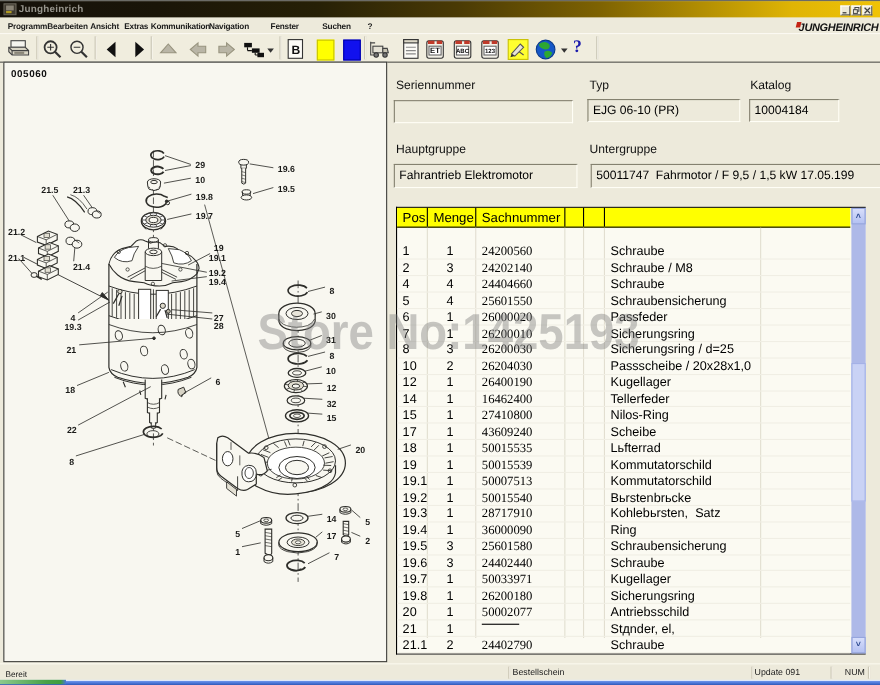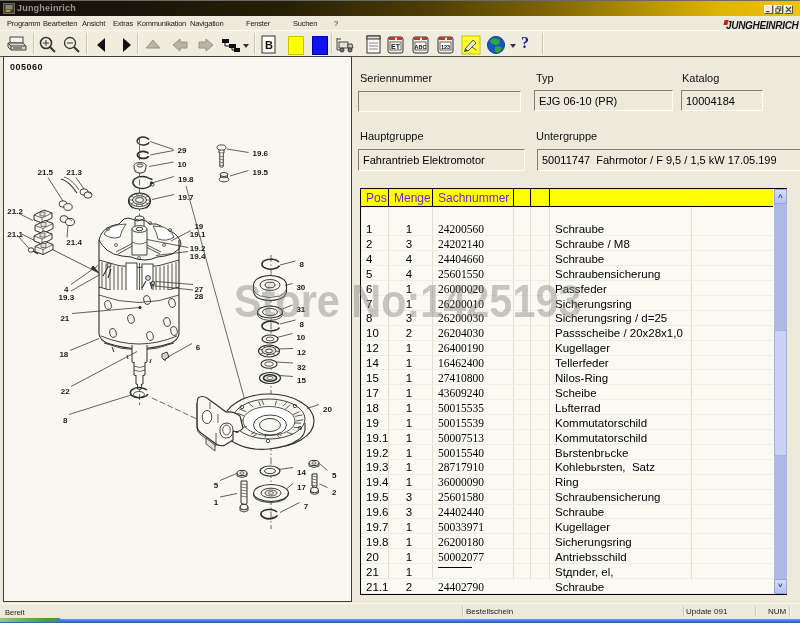--- a/index.html
+++ b/index.html
@@ -6,21 +6,21 @@
  background:#EDEADB;font-family:"Liberation Sans",sans-serif;}
 
 #titlebar{position:absolute;left:0;top:0;width:800px;height:16px;
  background:linear-gradient(90deg,#15110a 0%,#1a1508 18%,#262006 36%,#4a3a05 52%,#7d6202 68%,#b38f03 80%,#dfb405 90%,#f0c306 100%);
  border-top:1px solid #6b6b66;box-sizing:border-box;}
 #titletxt{position:absolute;left:17px;top:3px;font-size:9px;font-weight:bold;color:#97958d;letter-spacing:0.2px;}
 #appicon{position:absolute;left:3px;top:2px;width:13px;height:12px;}
 .winbtn{position:absolute;top:5px;width:9px;height:9px;background:#ECE9D8;
  border-top:1px solid #fff;border-left:1px solid #fff;border-right:1px solid #555;border-bottom:1px solid #555;box-sizing:border-box;}
 
-#menubar{position:absolute;left:0;top:16px;width:800px;height:14px;background:#EDEADB;}
+#menubar{position:absolute;left:0;top:16px;width:800px;height:14px;background:#EDEADB;font-weight:bold;}
 .mitem{position:absolute;top:3px;font-size:7.5px;color:#1a1a1a;letter-spacing:-0.2px;}
 #logo{position:absolute;left:726px;top:20px;font-size:10px;font-weight:bold;font-style:italic;color:#141414;transform:scaleX(1.0);transform-origin:left;letter-spacing:-0.3px;white-space:nowrap;}
 
 #toolbar{position:absolute;left:0;top:30px;width:800px;height:27px;background:#F0EDDE;
  border-top:1px solid #fbf9f2;border-bottom:1px solid #50504a;box-sizing:border-box;}
 .tsep{position:absolute;top:33px;height:21px;width:1px;background:#c9c5b4;border-right:1px solid #faf8ef;}
 .ticon{position:absolute;top:6px;}
 
 #panel{position:absolute;left:3px;top:56px;width:349px;height:546px;background:#F8F7F0;
  border:1px solid #3c3c38;box-sizing:border-box;}
@@ -28,21 +28,21 @@
 
 .flabel{position:absolute;font-size:11px;color:#111;}
 .finput{position:absolute;height:21px;box-sizing:border-box;
  border-top:1px solid #84816f;border-left:1px solid #84816f;
  border-bottom:1px solid #fffef6;border-right:1px solid #fffef6;
  font-size:11px;color:#000;padding:4px 0 0 4px;white-space:nowrap;overflow:hidden;}
 
 #grid{position:absolute;left:360px;top:188px;width:427px;height:407px;
  border:1px solid #000;border-right:none;box-sizing:border-box;background:#FBFAF2;}
 #ghead{position:absolute;left:0;top:0;width:412px;height:18px;background:#FFFF00;border-bottom:1px solid #000;box-sizing:border-box;}
-.hcell{position:absolute;top:0;height:17px;border-right:1px solid #000;box-sizing:border-box;font-size:12px;color:#6d28d9;padding:2px 4px 0 5px;}
+.hcell{position:absolute;top:0;height:17px;border-right:1px solid #000;box-sizing:border-box;font-size:12px;color:#000000;padding:2px 4px 0 5px;}
 #selrow{position:absolute;left:0;top:18px;width:412px;height:14px;background:#000;color:#fff;font-size:11.5px;}
 #selrow span{position:absolute;top:1px;}
 .trow{position:absolute;left:0;width:412px;height:14.9px;font-size:11.5px;color:#000;}
 .trow span{position:absolute;top:1.5px;}
 .c-pos{left:5px;}
 .c-menge{left:28px;width:40px;text-align:center;}
 .c-sach{left:77px;font-family:Liberation Serif, serif;}
 .c-ben{left:194px;white-space:nowrap;}
 .gridv{position:absolute;top:18px;width:1px;background:#e2ded0;}
 .trow{border-bottom:1px solid #f0eee4;box-sizing:border-box;}

